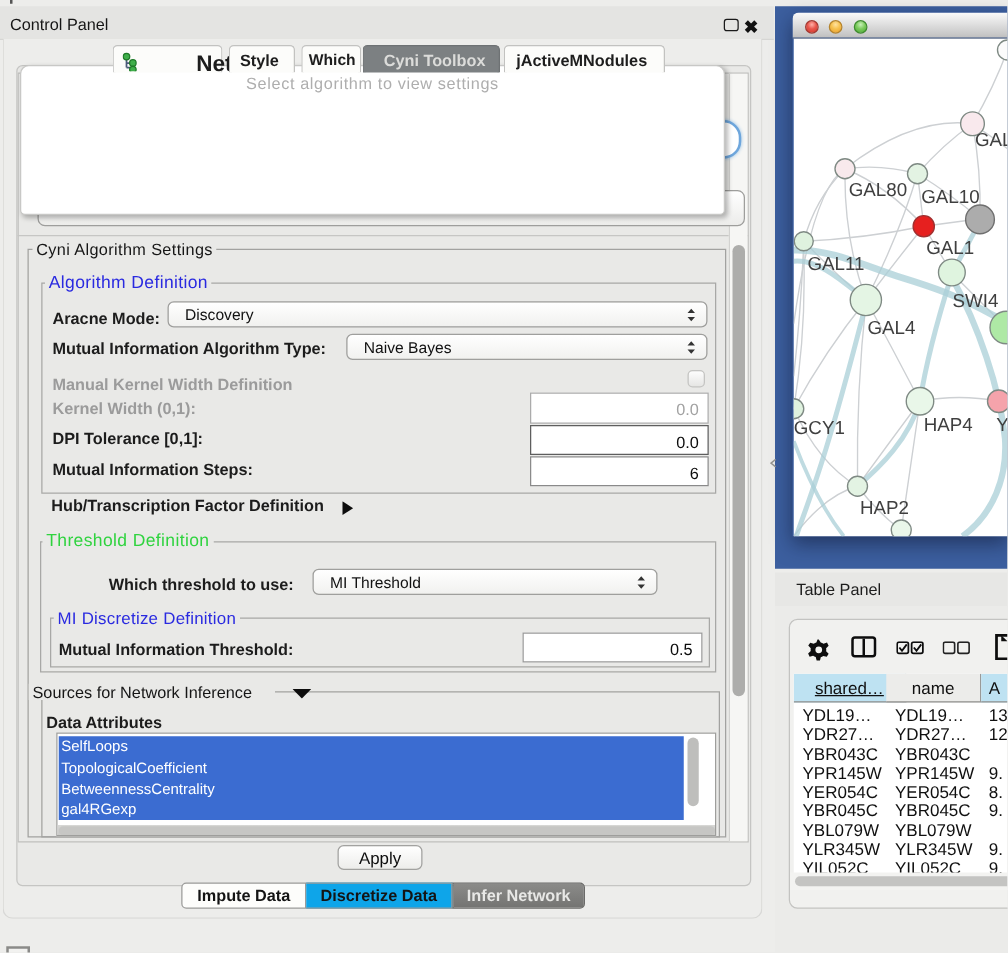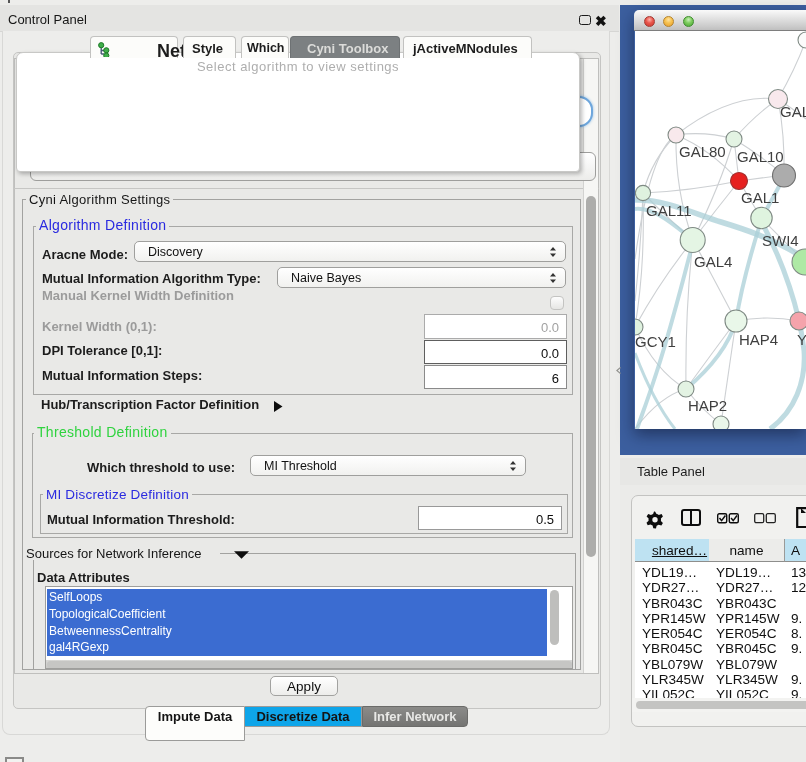--- a/index.html
+++ b/index.html
@@ -179,21 +179,21 @@
   </div>
 
   <div class="abs lbl" style="left:42px;top:271px;">Mutual Information Algorithm Type:</div>
   <div class="combo" style="left:277px;top:267px;width:289px;height:21px;">
     <span class="tx">Naive Bayes</span>
     <svg class="carets" viewBox="0 0 8 12">
         <path d="M1 4.4 L4 1 L7 4.4 Z M1 7.6 L4 11 L7 7.6 Z" fill="#333"></path>
       </svg>
   </div>
 
-  <div class="abs lbl dis" style="left:42px;top:288px;">Manual Kernel Width Definition</div>
+  <div class="abs lbl dis" style="left:42px;top:300px;">Manual Kernel Width Definition</div>
   <div class="abs" style="left:550px;top:296px;width:14px;height:14px;border-radius:4px;background:linear-gradient(#fdfdfd,#e6e6e4);border:1px solid #c4c4c2;box-sizing:border-box;"></div>
 
   <div class="abs lbl dis" style="left:42px;top:319px;">Kernel Width (0,1):</div>
   <div class="field" style="left:424px;top:314px;width:143px;height:25px;border:1px solid #ababab;color:#a2a2a2;padding:5px 7px 0 0;">0.0</div>
 
   <div class="abs lbl" style="left:42px;top:343px;">DPI Tolerance [0,1]:</div>
   <div class="field" style="left:424px;top:340px;width:143px;height:24px;border:1.5px solid #5e5e5e;color:#0c0c0c;padding:5px 7px 0 0;">0.0</div>
 
   <div class="abs lbl" style="left:42px;top:368px;">Mutual Information Steps:</div>
   <div class="field" style="left:424px;top:365px;width:143px;height:24px;border:1px solid #8a8a8a;color:#0c0c0c;padding:5px 7px 0 0;">6</div>
@@ -236,21 +236,21 @@
     </div>
   </div>
 
   <div class="abs" style="left:583px;top:59px;width:15px;height:614px;background:#f6f6f4;border-left:1px solid #d2d2d0;box-sizing:border-box;"></div>
   <div class="abs" style="left:585.5px;top:196px;width:10px;height:361px;background:#adadab;border-radius:5px;z-index:3;"></div>
 
   <div class="abs" style="left:270px;top:676px;width:68px;height:20px;background:linear-gradient(#ffffff,#ededeb);border:1px solid #a2a2a0;border-radius:5px;box-sizing:border-box;text-align:center;">
     <span style="font-size:13.5px;color:#0d0d0d;line-height:19px;">Apply</span>
   </div>
 
-  <div class="abs" style="left:145px;top:706px;width:100px;height:35px;background:#fdfdfb;border:1px solid #9b9b99;border-radius:4px 0 0 4px;box-sizing:border-box;text-align:center;">
+  <div class="abs" style="left:145px;top:706px;width:100px;height:21px;background:#fdfdfb;border:1px solid #9b9b99;border-radius:4px 0 0 4px;box-sizing:border-box;text-align:center;">
     <span style="font-size:13px;font-weight:bold;color:#141414;line-height:20px;">Impute Data</span>
   </div>
   <div class="abs" style="left:245px;top:706px;width:117px;height:21px;background:#0ea5e9;border:1px solid #9b9b99;border-left:none;box-sizing:border-box;text-align:center;">
     <span style="font-size:13px;font-weight:bold;color:#141414;line-height:20px;">Discretize Data</span>
   </div>
   <div class="abs" style="left:362px;top:706px;width:106px;height:21px;background:linear-gradient(#8b8b89,#747472);border:1px solid #6b6b69;border-radius:0 4px 4px 0;box-sizing:border-box;text-align:center;">
     <span style="font-size:13px;font-weight:bold;color:#e8e8e6;line-height:20px;">Infer Network</span>
   </div>
 
   <div class="abs" style="left:5px;top:757px;width:19px;height:10px;background:#f2f2f0;border:2px solid #8a8a88;box-sizing:border-box;"></div>

